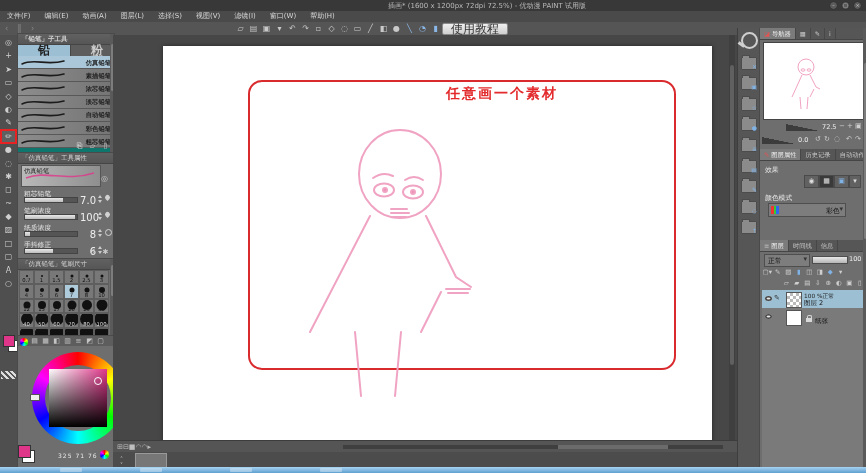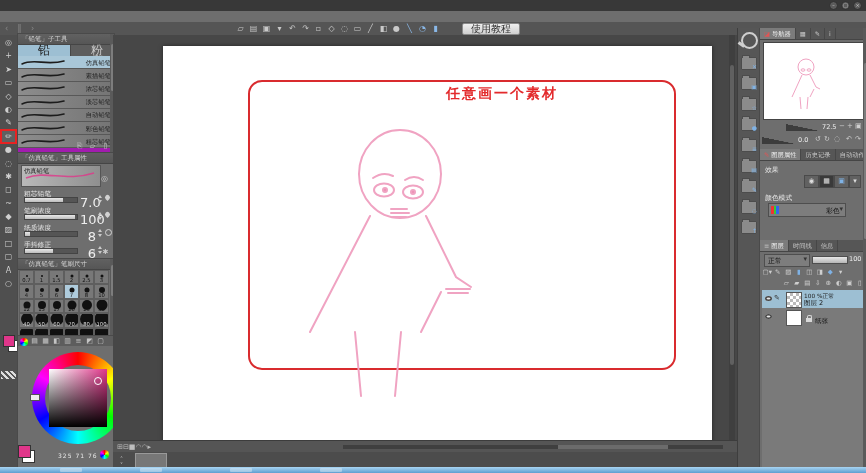--- a/index.html
+++ b/index.html
@@ -12,54 +12,54 @@
   #titlebar{left:0;top:0;width:866px;height:11px;background:#383838;font-size:7px;color:#b9b9b9;}
   #titlebar .t{position:absolute;left:388px;top:1px;white-space:nowrap;}
   .winbtn{width:7px;height:7px;border-radius:50%;background:#5c5c5c;border:1px solid #2e2e2e;
           color:#ccc;font-size:5px;line-height:6px;text-align:center;margin-left:3px;}
   #menubar{left:0;top:11px;width:866px;height:11px;background:#4a4a4a;border-bottom:1px solid #3a3a3a;}
   #menubar span{font-size:7px;color:#d8d8d8;padding:0 7px;line-height:11px;}
   #cmdbar{left:0;top:22px;width:866px;height:13px;background:#555;border-bottom:1px solid #3c3c3c;}
   .cicon{font-size:8px;color:#c9c9c9;width:13px;text-align:center;line-height:12px;}
   .cicon.blue{color:#8ab8e8;}
   #tut-btn{height:10px;background:linear-gradient(#efefef,#cfcfcf);border:1px solid #8a8a8a;border-radius:2px;
-           color:#333;font-size:10px;line-height:10px;padding:0 8px;margin-left:20px;}
+           color:#333;font-size:12px;line-height:10px;padding:0 8px;margin-left:0;}
   
   #toolstrip{left:0;top:35px;width:17px;height:432px;background:#4f4f4f;border-right:1px solid #3e3e3e;}
   .tool{position:relative;width:13px;height:11px;margin:2px auto 2.4px auto;color:#cfcfcf;font-size:8px;
         line-height:11px;text-align:center;}
   .tool.selected{outline:2px solid #e82222;background:#606060;}
   #fgbg{left:3px;top:300px;}
   .sw{position:absolute;width:10px;height:10px;border:1px solid #333;}
   #zigzag{left:1px;top:336px;width:15px;height:8px;
     background:repeating-linear-gradient(45deg,#ddd 0 2px,#555 2px 4px);}
   
   .panel-h{background:linear-gradient(#616161,#565656);border-bottom:1px solid #454545;
            color:#d6d6d6;font-size:6.5px;line-height:10px;padding-left:4px;white-space:nowrap;}
   .scroll{position:absolute;right:0;top:0;width:4px;height:100%;background:#5a5a5a;}
   .scroll i{position:absolute;left:0.5px;top:8%;width:3px;height:40%;background:#7d7d7d;border-radius:2px;}
   
-  #subtool{left:17px;top:33px;width:96px;height:119px;background:#a21caf;border:1px solid #4a4a4a;}
+  #subtool{left:17px;top:33px;width:96px;height:119px;background:#0f766e;border:1px solid #4a4a4a;font-weight:bold;}
   .sttab{height:11px;font-size:12px;line-height:11px;padding:0 20px;background:#5d5d5d;color:#ccc;border-right:1px solid #474747;}
   .sttab.active{background:#9dbfd3;color:#222;}
   .brow{position:relative;height:12.2px;border-bottom:1px solid #585858;
         background:linear-gradient(90deg,#8d8d8d,#747474);}
   .brow.selected{background:#a9c7d8;}
   .brow svg{position:absolute;left:2px;top:1px;}
   .brow .bname{position:absolute;right:3px;top:2.6px;font-size:6.3px;color:#1f1f1f;}
   
   #toolprop{left:17px;top:152px;width:96px;height:106px;background:#6e6e6e;border:1px solid #4a4a4a;}
   #brushprev{position:absolute;left:3px;top:12px;width:78px;height:20px;
      background:linear-gradient(90deg,#b9b9b9,#8f8f8f);border:1px solid #555;}
   #brushprev .nm{position:absolute;left:2px;top:1px;font-size:6.3px;color:#222;}
   .prop{position:relative;height:17px;}
   .prop .lb{position:absolute;left:6px;top:0;font-size:6.8px;color:#e2e2e2;}
   .prop .bar{position:absolute;left:6px;top:8px;width:52px;height:4px;background:#555;border:1px solid #444;}
   .prop .fill{height:4px;background:linear-gradient(#e8e8e8,#bdbdbd);}
-  .prop .val{position:absolute;left:62px;top:6px;width:16px;text-align:right;font-size:13px;color:#eee;}
+  .prop .val{position:absolute;left:62px;top:6px;width:16px;text-align:right;font-size:10px;color:#eee;}
   .stepper{position:absolute;left:80px;top:6px;width:5px;height:8px;}
   .stepper:before,.stepper:after{content:"";position:absolute;left:0;border-left:2.5px solid transparent;border-right:2.5px solid transparent;}
   .stepper:before{top:0;border-bottom:3px solid #ccc;}
   .stepper:after{bottom:0;border-top:3px solid #ccc;}
   .drop{position:absolute;left:87px;top:6px;width:5px;height:5px;background:#d2d2d2;
         border-radius:50% 50% 50% 0;transform:rotate(-45deg);}
   .circ{position:absolute;left:87px;top:6px;width:5px;height:5px;border:1px solid #d2d2d2;border-radius:50%;}
   
   #bsize{left:17px;top:258px;width:96px;height:77px;background:#6e6e6e;border:1px solid #4a4a4a;}
   #bsgrid{position:absolute;left:1px;top:11px;width:90px;display:grid;grid-template-columns:repeat(6,15px);}
@@ -152,28 +152,41 @@
   
   #taskbar{left:0;top:467px;width:866px;height:6px;background:linear-gradient(#a8d4f2,#5f9fd0);}
   #taskbar i{position:absolute;top:1px;width:22px;height:4px;background:rgba(255,255,255,.35);border-radius:1px;}
 </style>
 </head>
 <body>
 
 <div id="app">
 
   <div id="titlebar" class="abs">
+    <span class="t">插画* (1600 x 1200px 72dpi 72.5%)  - 优动漫 PAINT 试用版</span>
     <div class="row" style="position:absolute;right:4px;top:1px;">
 
     <div class="winbtn">–</div>
         <div class="winbtn">□</div>
         <div class="winbtn">×</div>
       </div>
   </div>
 
+  <div id="menubar" class="abs row">
+
+  <span>文件(F)</span>
+      <span>编辑(E)</span>
+      <span>动画(A)</span>
+      <span>图层(L)</span>
+      <span>选择(S)</span>
+      <span>视图(V)</span>
+      <span>滤镜(I)</span>
+      <span>窗口(W)</span>
+      <span>帮助(H)</span>
+    </div>
 
   <div id="cmdbar" class="abs row">
     <span class="cicon" style="color:#8a8a8a">‹</span>
     <span class="cicon" style="color:#8a8a8a">‖</span>
     <span class="cicon" style="color:#8a8a8a">›</span>
     <span style="width:195px"></span>
     <span class="row">
 
     <span class="cicon">▱</span>
         <span class="cicon">▤</span>

